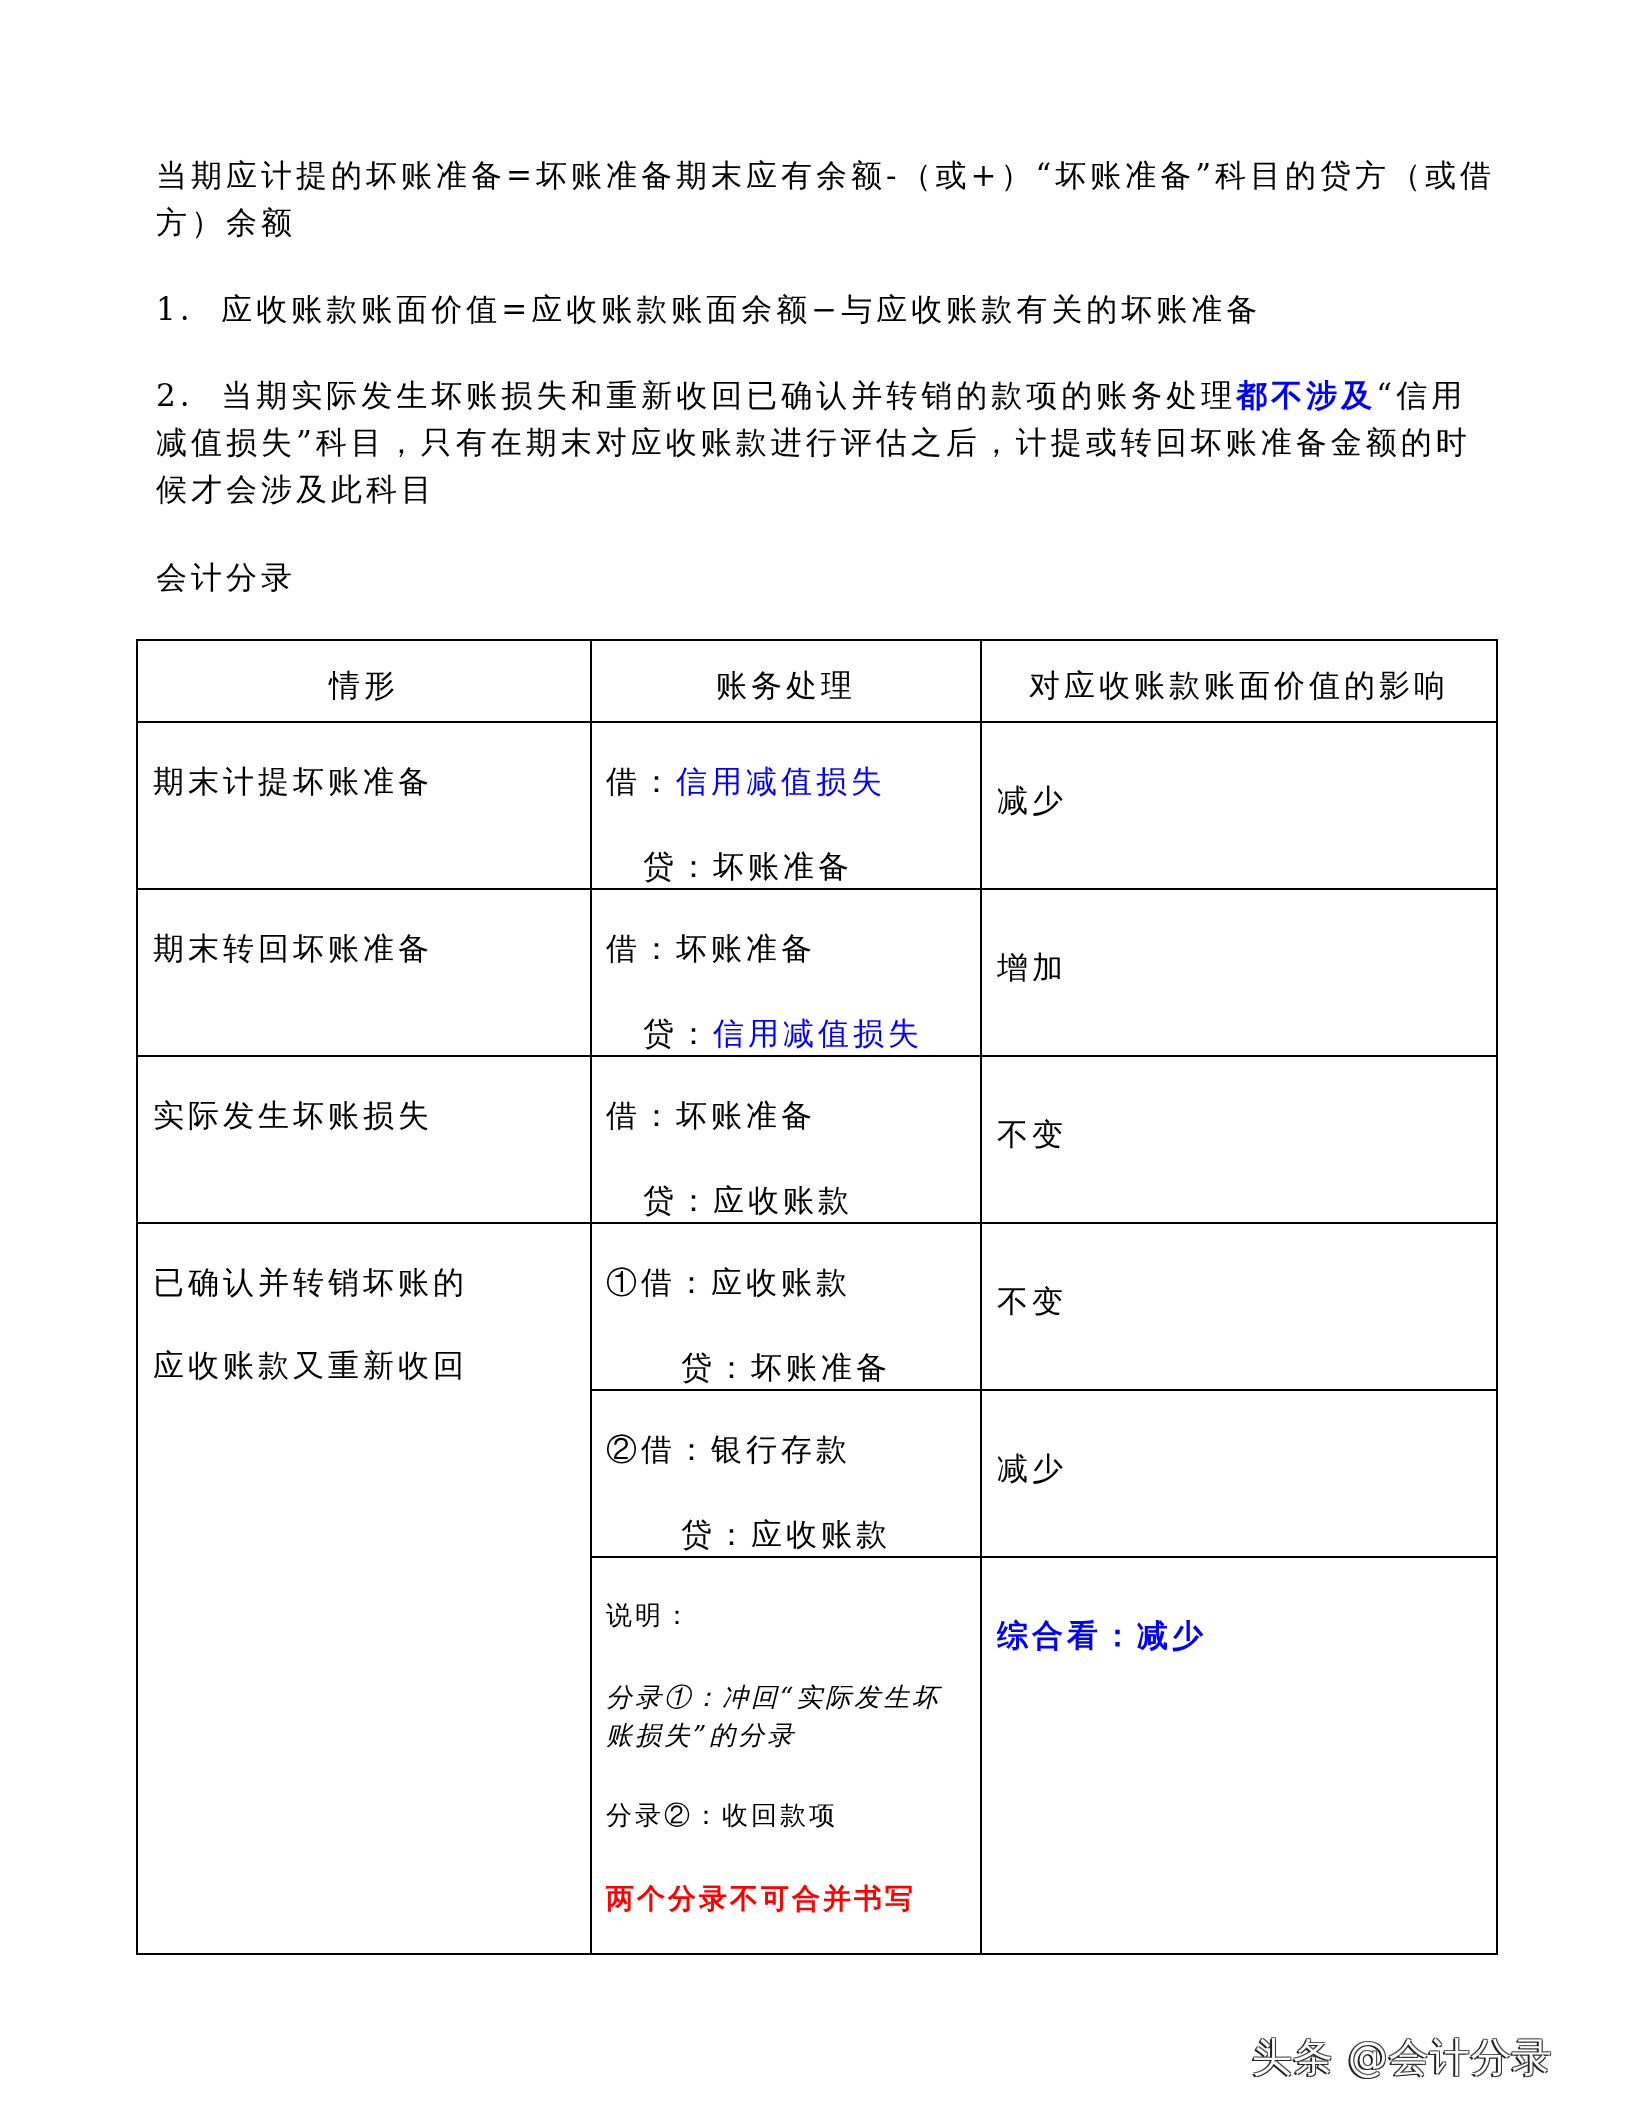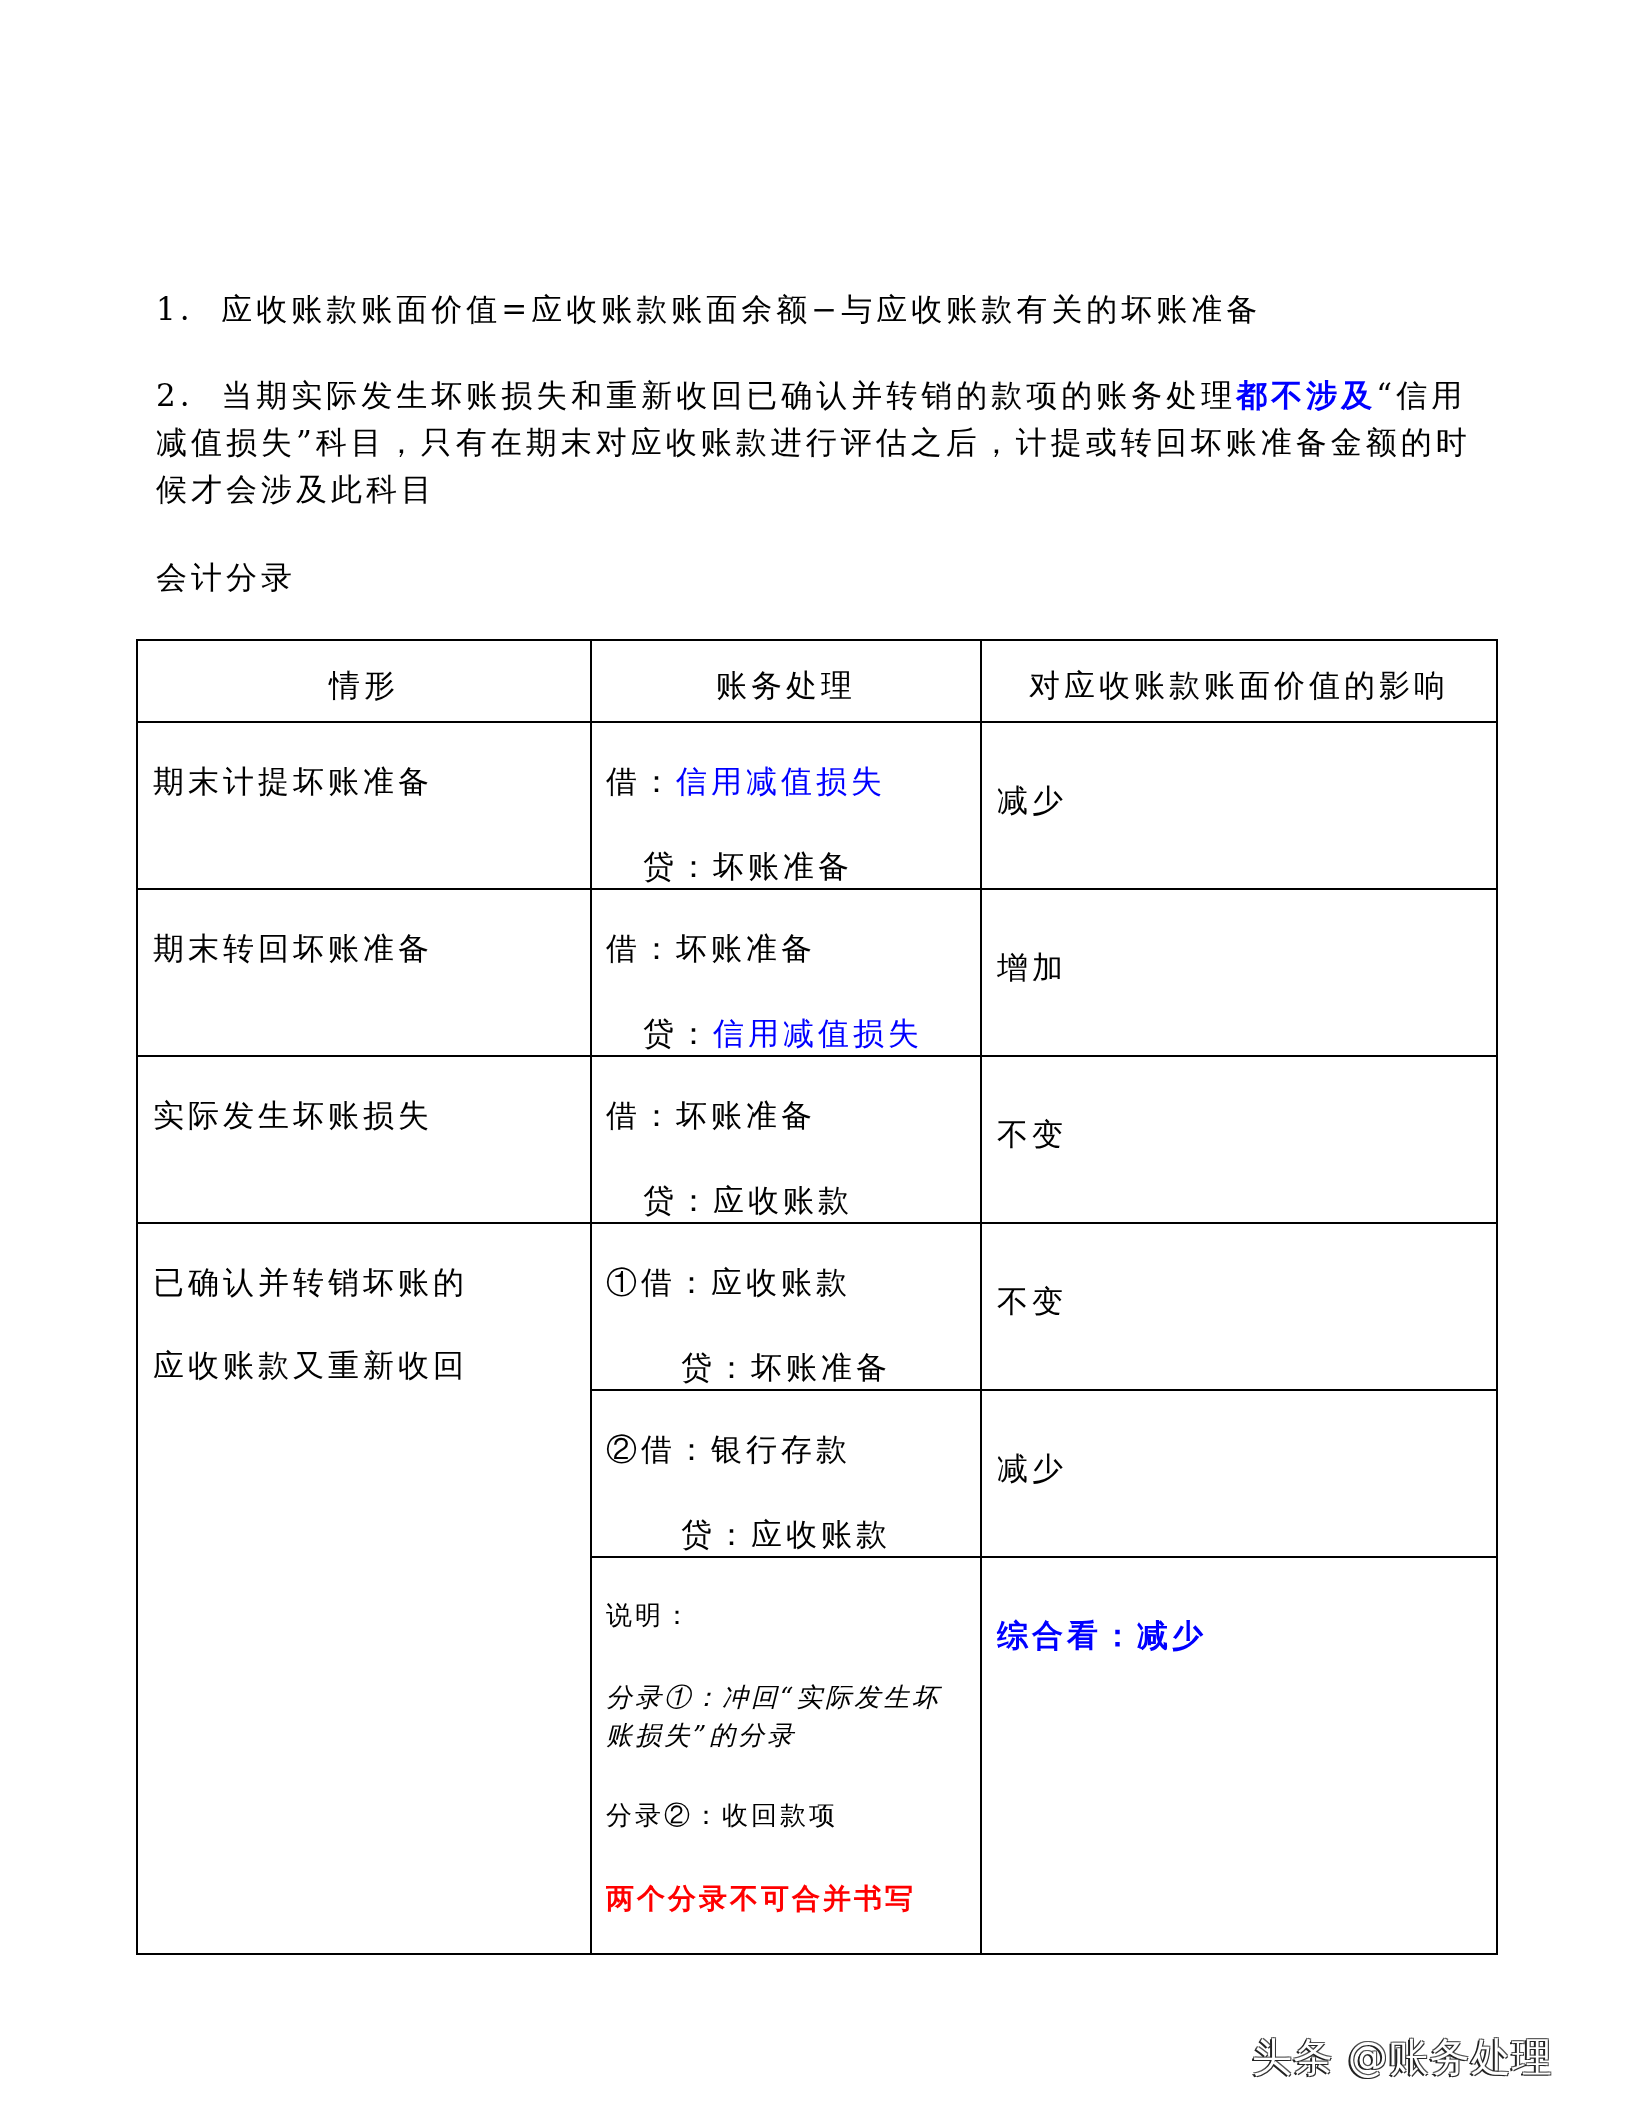--- a/index.html
+++ b/index.html
@@ -105,20 +105,21 @@
     letter-spacing: 1px;
     text-shadow: -2px 1px 0 #222222, 1px 1px 0 #333333, -1px -1px 0 #555555, 1px -1px 0 #555555;
     white-space: nowrap;
   }
 </style>
 </head>
 <body>
 
 <div class="page">
 
+  <p class="para p-formula">当期应计提的坏账准备=坏账准备期末应有余额-（或+）“坏账准备”科目的贷方（或借方）余额</p>
 
   <p class="para p-item1"><span>1.</span>&nbsp;&nbsp;<span>应收账款账面价值=应收账款账面余额−与应收账款有关的坏账准备</span></p>
 
   <p class="para p-item2"><span>2.</span>&nbsp;&nbsp;<span>当期实际发生坏账损失和重新收回已确认并转销的款项的账务处理</span><span class="blue bold">都不涉及</span><span>“信用减值损失”科目，只有在期末对应收账款进行评估之后，计提或转回坏账准备金额的时候才会涉及此科目</span></p>
 
   <p class="para p-heading">会计分录</p>
 
   <table class="entries">
     <colgroup>
       <col class="c1">
@@ -224,14 +225,14 @@
             <span class="n-warn red bold">两个分录不可合并书写</span>
           </div>
         </td>
         <td>
             <div class="effect blue bold">综合看：减少</div>
           </td>
       </tr>
     </tbody>
   </table>
 
-  <div class="watermark">头条 @账务处理</div>
+  <div class="watermark">头条 @会计分录</div>
 </div>
 
 </body></html>

